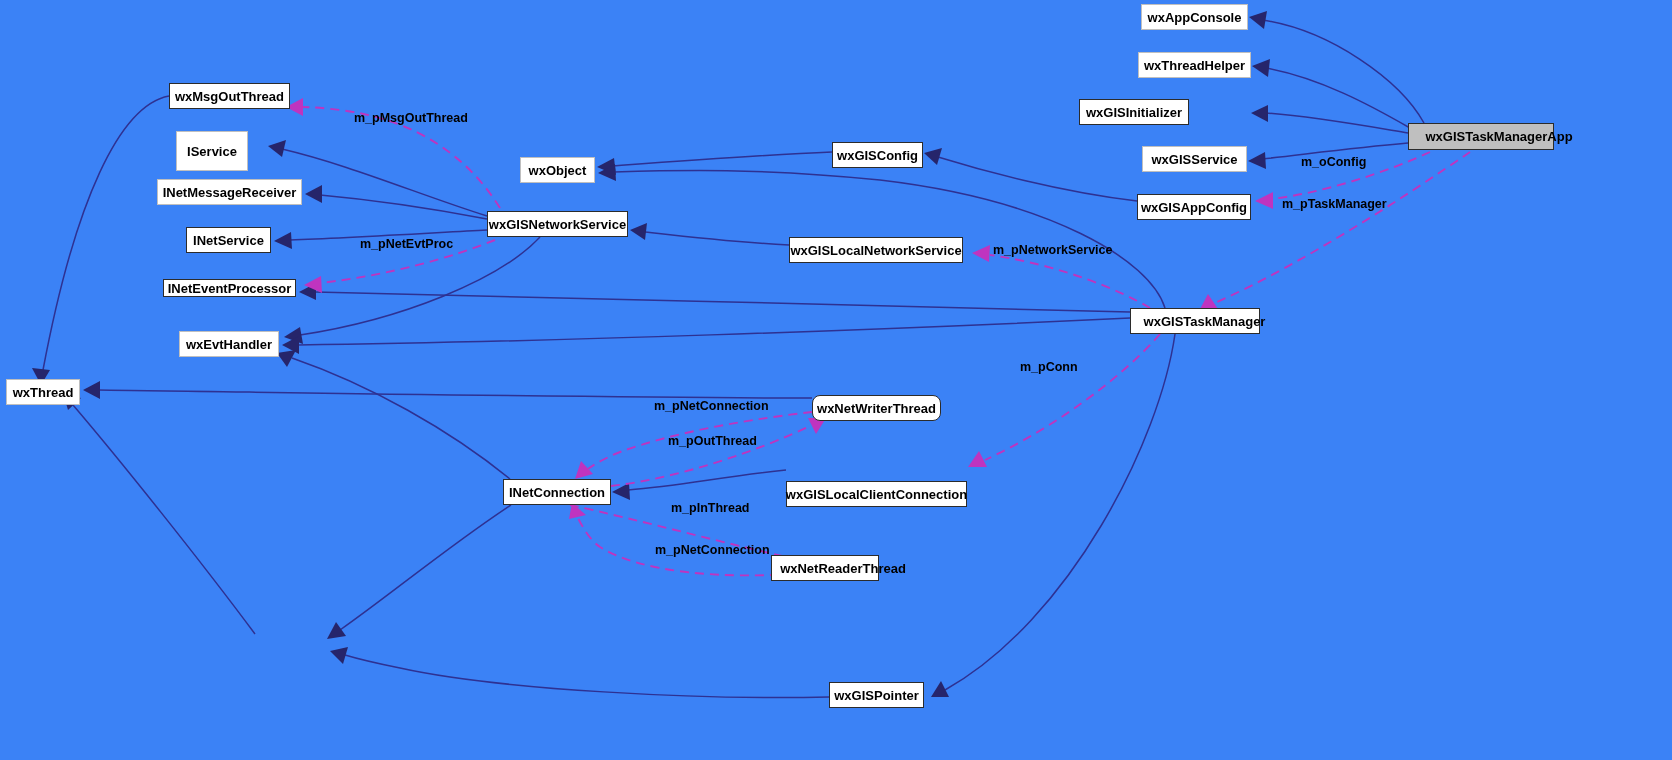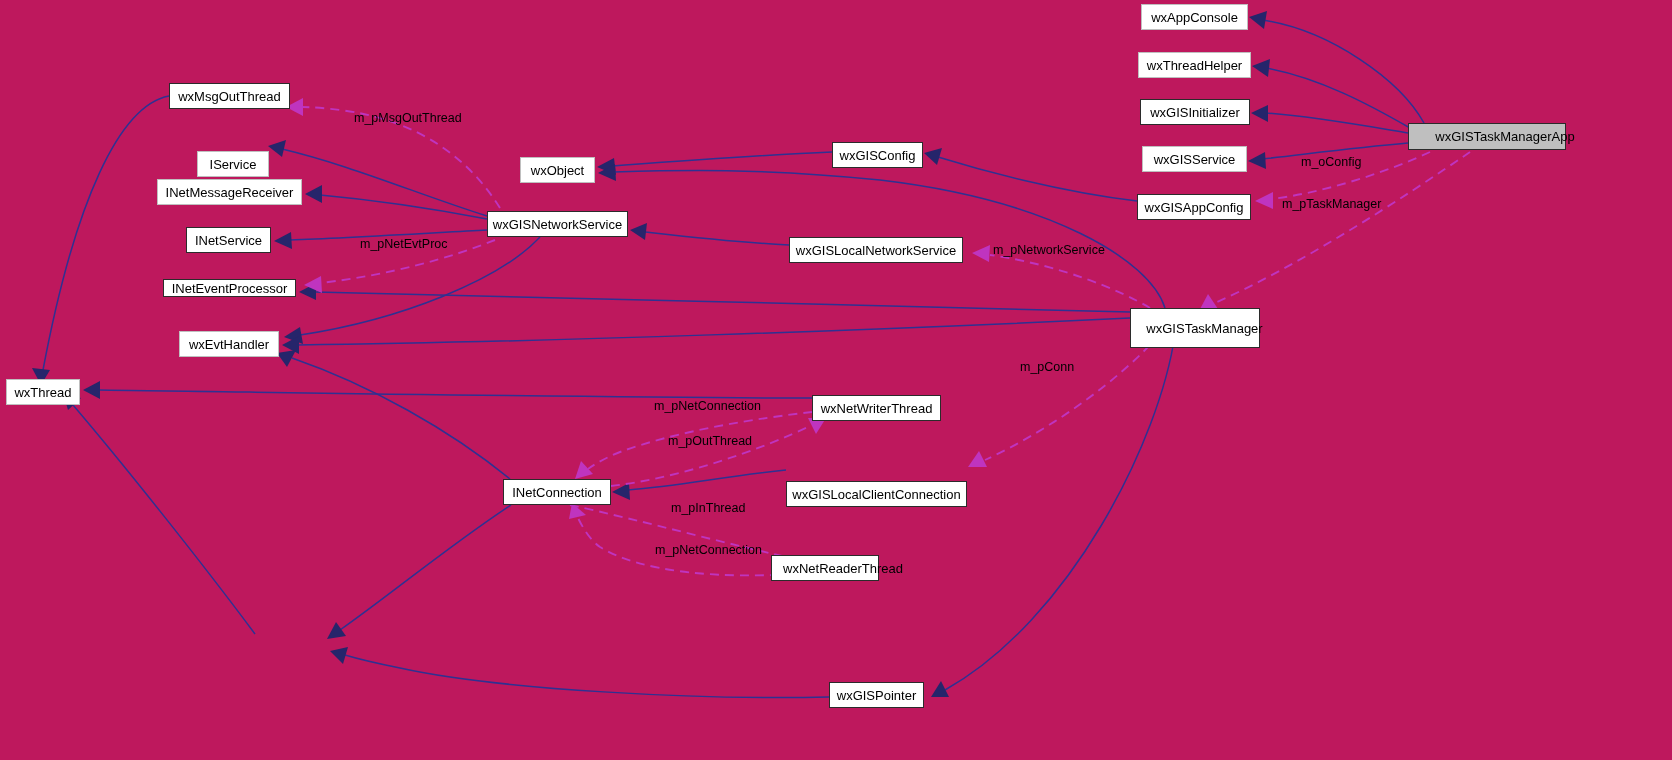--- a/index.html
+++ b/index.html
@@ -7,22 +7,23 @@
     padding: 0;
     background: #ffffff;
   }
   body {
     font-family: "Liberation Sans", sans-serif;
   }
   #diagram-root {
     position: relative;
     width: 1672px;
     height: 760px;
-    background: #be185d;
+    background: #3b82f6;
     overflow: hidden;
+    font-weight: bold;
   }
   svg#edge-layer {
     position: absolute;
     left: 0;
     top: 0;
     width: 1672px;
     height: 760px;
   }
   .node {
     position: absolute;
@@ -242,41 +243,41 @@
   </svg>
 
   <div class="node b-thin" style="left:1141px; top:4px; width:107px; height:26px;">
     <span>wxAppConsole</span>
   </div>
 
   <div class="node b-thin" style="left:1138px; top:52px; width:113px; height:26px;">
     <span>wxThreadHelper</span>
   </div>
 
-  <div class="node b-thick" style="left:1140px; top:99px; width:110px; height:26px;">
+  <div class="node b-thick" style="left:1079px; top:99px; width:110px; height:26px;">
     <span>wxGISInitializer</span>
   </div>
 
-  <div class="node highlight" style="left:1408px; top:123px; width:158px; height:27px;padding-left:36px;">
+  <div class="node highlight" style="left:1408px; top:123px; width:146px; height:27px;padding-left:36px;">
     <span>wxGISTaskManagerApp</span>
   </div>
 
   <div class="node b-thin" style="left:1142px; top:146px; width:105px; height:26px;">
     <span>wxGISService</span>
   </div>
 
   <div class="node b-thick" style="left:1137px; top:194px; width:114px; height:26px;">
     <span>wxGISAppConfig</span>
   </div>
 
   <div class="node b-thick" style="left:169px; top:83px; width:121px; height:26px;">
     <span>wxMsgOutThread</span>
   </div>
 
-  <div class="node b-thin" style="left:197px; top:131px; width:72px; height:26px;margin-top:20px;">
+  <div class="node b-thin" style="left:176px; top:131px; width:72px; height:40px;">
     <span>IService</span>
   </div>
 
   <div class="node b-thin" style="left:157px; top:179px; width:145px; height:26px;">
     <span>INetMessageReceiver</span>
   </div>
 
   <div class="node b-thick" style="left:186px; top:227px; width:85px; height:26px;">
     <span>INetService</span>
   </div>
@@ -302,25 +303,25 @@
   </div>
 
   <div class="node b-thick" style="left:487px; top:211px; width:141px; height:26px;">
     <span>wxGISNetworkService</span>
   </div>
 
   <div class="node b-thick" style="left:789px; top:237px; width:174px; height:26px;">
     <span>wxGISLocalNetworkService</span>
   </div>
 
-  <div class="node b-thick" style="left:1130px; top:308px; width:130px; height:40px;padding-left:19px;">
+  <div class="node b-thick" style="left:1130px; top:308px; width:130px; height:26px;padding-left:19px;">
     <span>wxGISTaskManager</span>
   </div>
 
-  <div class="node b-thick" style="left:812px; top:395px; width:129px; height:26px;">
+  <div class="node b-thick" style="left:812px; top:395px; width:129px; height:26px;border-radius:8px;">
     <span>wxNetWriterThread</span>
   </div>
 
   <div class="node b-thick" style="left:786px; top:481px; width:181px; height:26px;">
     <span>wxGISLocalClientConnection</span>
   </div>
 
   <div class="node b-thick" style="left:503px; top:479px; width:108px; height:26px;">
     <span>INetConnection</span>
   </div>

